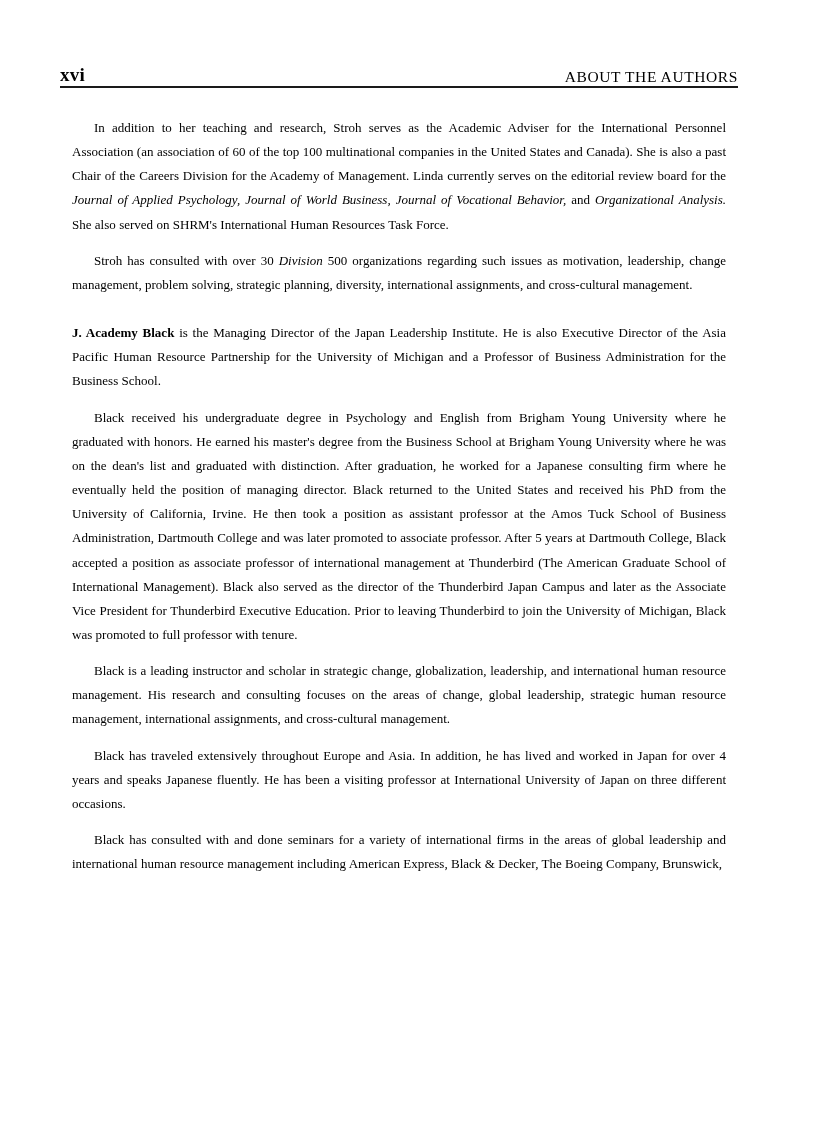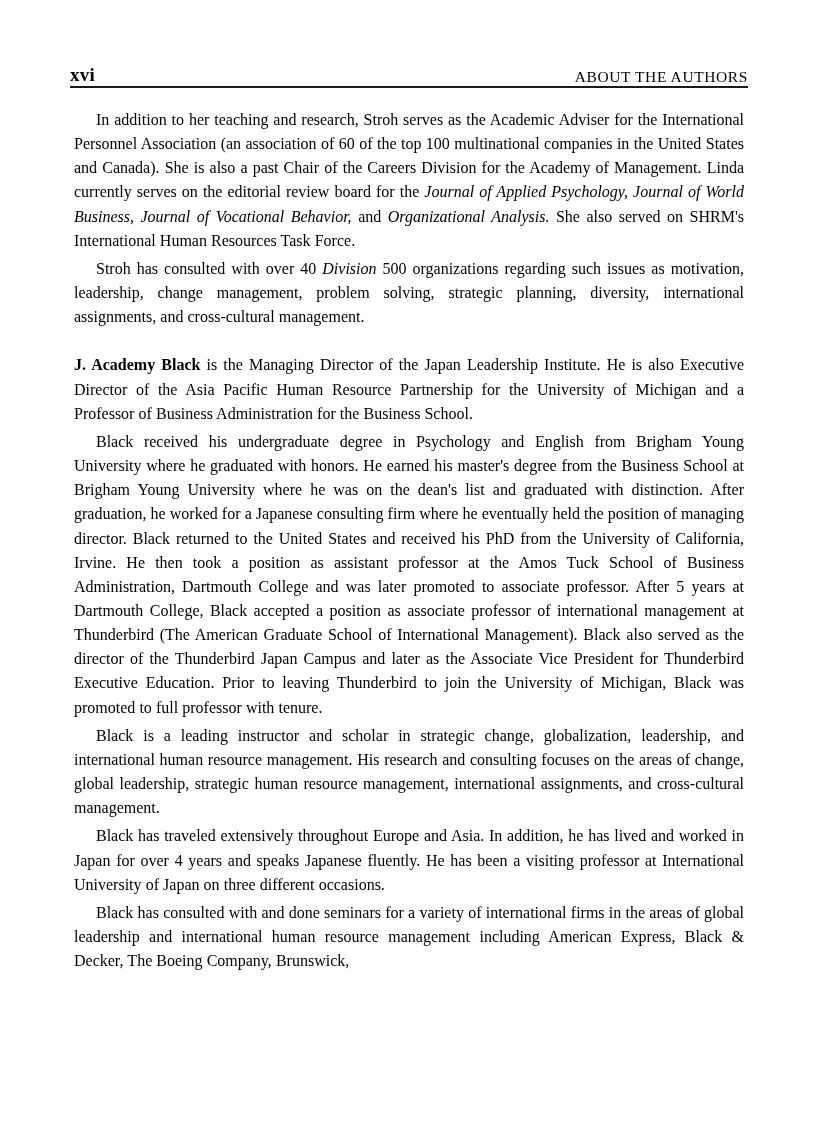--- a/index.html
+++ b/index.html
@@ -11,21 +11,21 @@
     width: 816px;
     height: 1123px;
     font-family: "Liberation Serif", "DejaVu Serif", serif;
     color: #000000;
     position: relative;
     overflow: hidden;
   }
 
   .page {
     position: absolute;
-    left: 70px;
+    left: 60px;
     top: 0;
     width: 678px;
     height: 1123px;
   }
 
   
   .running-head {
     position: absolute;
     top: 58px;
     left: 0;
@@ -62,22 +62,22 @@
 
   
   .textblock {
     position: absolute;
     top: 104px;
     left: 0;
     width: 678px;
   }
 
   p.para {
-    margin: 4px;
-    font-size: 16px;
+    margin: 12px;
+    font-size: 13px;
     line-height: 24.15px;
     text-align: justify;
     text-indent: 22px;
     hyphens: manual;
     word-spacing: 0.1px;
   }
   p.para.noindent {
     text-indent: 0;
   }
   p.section-start {
@@ -99,21 +99,21 @@
 <div class="page">
 
   <div class="running-head">
     <span class="folio">xvi</span>
     <span class="head-title">ABOUT THE AUTHORS</span>
     <div class="head-rule"></div>
   </div>
 
   <div class="textblock" id="textblock">
       <p class="para"><span>In addition to her teaching and research, Stroh serves as the Academic Adviser for the International Personnel Association (an association of 60 of the top 100 multinational companies in the United States and Canada). She is also a past Chair of the Careers Division for the Academy of Management. Linda currently serves on the editorial review board for the </span><i>Journal of Applied Psychology, Journal of World Business, Journal of Vocational Behavior,</i><span> and </span><i>Organizational Analysis.</i><span> She also served on SHRM's International Human Resources Task Force.</span></p>
-      <p class="para"><span>Stroh has consulted with over 40 </span><i>Division</i><span> 500 organizations regarding such issues as motivation, leadership, change management, problem solving, strategic planning, diversity, international assignments, and cross-cultural management.</span></p>
+      <p class="para"><span>Stroh has consulted with over 30 </span><i>Division</i><span> 500 organizations regarding such issues as motivation, leadership, change management, problem solving, strategic planning, diversity, international assignments, and cross-cultural management.</span></p>
       <p class="para noindent section-start"><b>J. Academy Black</b><span> is the Managing Director of the Japan Leadership Institute. He is also Executive Director of the Asia Pacific Human Resource Partnership for the University of Michigan and a Professor of Business Administration for the Business School.</span></p>
       <p class="para"><span>Black received his undergraduate degree in Psychology and English from Brigham Young University where he graduated with honors. He earned his master's degree from the Business School at Brigham Young University where he was on the dean's list and graduated with distinction. After graduation, he worked for a Japanese consulting firm where he eventually held the position of managing director. Black returned to the United States and received his PhD from the University of California, Irvine. He then took a position as assistant professor at the Amos Tuck School of Business Administration, Dartmouth College and was later promoted to associate professor. After 5 years at Dartmouth College, Black accepted a position as associate professor of international management at Thunderbird (The American Graduate School of International Management). Black also served as the director of the Thunderbird Japan Campus and later as the Associate Vice President for Thunderbird Executive Education. Prior to leaving Thunderbird to join the University of Michigan, Black was promoted to full professor with tenure.</span></p>
       <p class="para"><span>Black is a leading instructor and scholar in strategic change, globalization, leadership, and international human resource management. His research and consulting focuses on the areas of change, global leadership, strategic human resource management, international assignments, and cross-cultural management.</span></p>
       <p class="para"><span>Black has traveled extensively throughout Europe and Asia. In addition, he has lived and worked in Japan for over 4 years and speaks Japanese fluently. He has been a visiting professor at International University of Japan on three different occasions.</span></p>
       <p class="para"><span>Black has consulted with and done seminars for a variety of international firms in the areas of global leadership and international human resource management including American Express, Black &amp; Decker, The Boeing Company, Brunswick,</span></p>
     </div>
 
 </div>
 
 </body></html>

